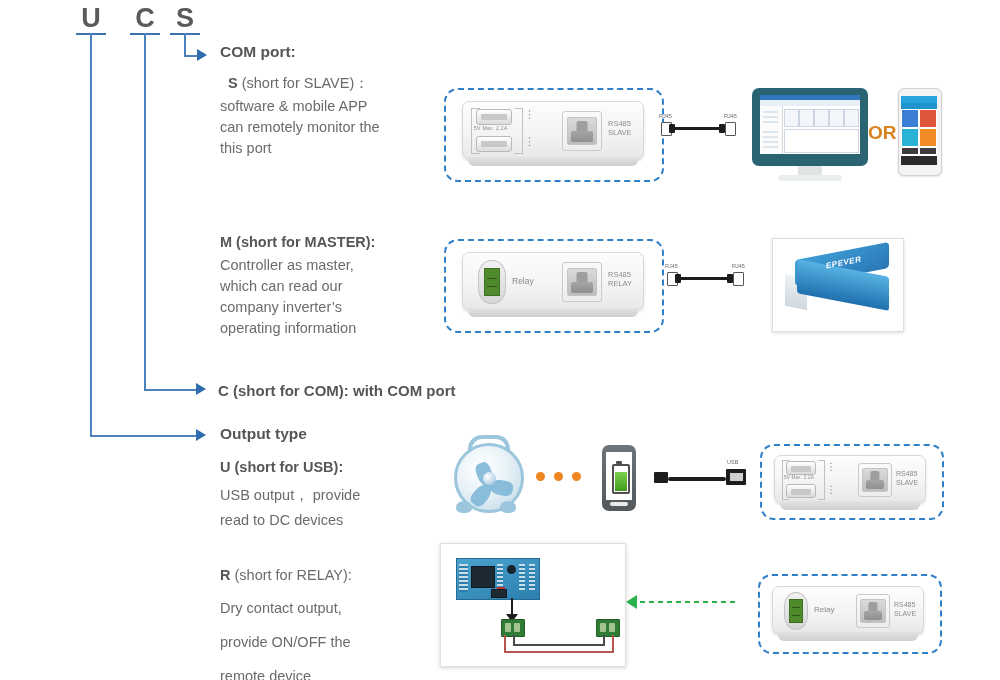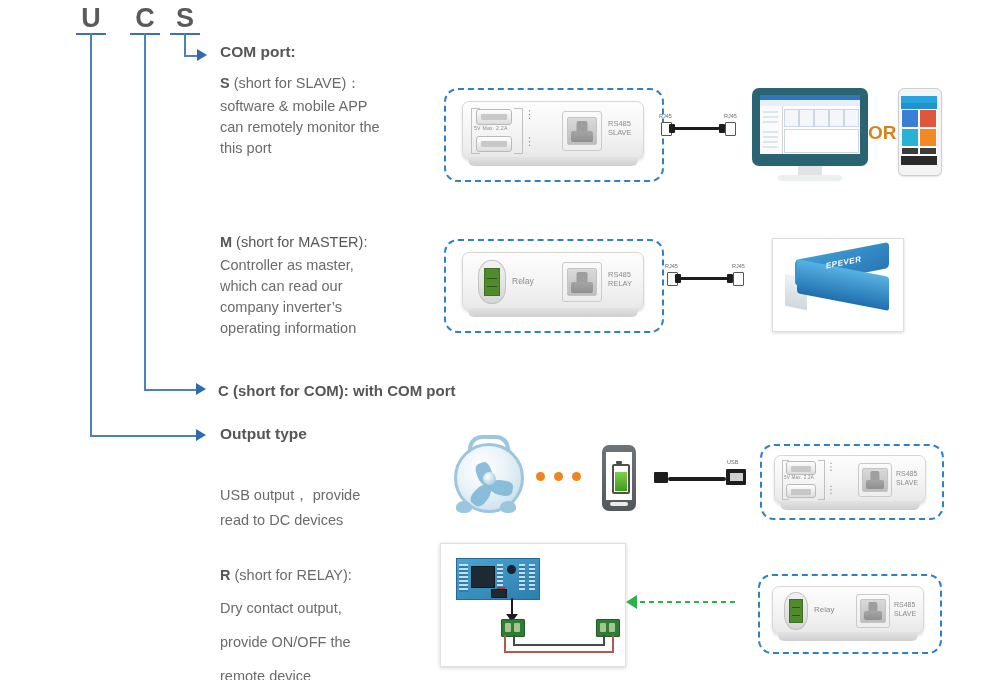--- a/index.html
+++ b/index.html
@@ -259,45 +259,48 @@
   <div class="abs arrow-head" style="left:196px;top:383px;"></div>
 
   <div class="abs code-letter" style="left:172px;top:4px;">S</div>
   <div class="abs code-underline" style="left:170px;top:33px;width:30px;"></div>
   <div class="abs vline" style="left:184px;top:33px;height:24px;"></div>
   <div class="abs hline" style="left:184px;top:55px;width:14px;"></div>
   <div class="abs arrow-head" style="left:197px;top:49px;"></div>
 
   <div class="abs t-bold" style="left:220px;top:43px;font-size:15.5px;">COM port:</div>
 
-  <div class="abs para" style="left:220px;top:72px;width:200px;">
+  <div class="abs para" style="left:228px;top:72px;width:200px;">
     <span class="t-bold">S </span><span class="t-norm">(short for SLAVE)：</span>
   </div>
   <div class="abs t-norm para" style="left:220px;top:96px;width:210px;">
     <div>software &amp; mobile APP</div>
     <div>can remotely monitor the</div>
     <div>this port</div>
   </div>
 
   <div class="abs para" style="left:220px;top:231px;width:210px;">
-    <span class="t-bold">M </span><span class="t-bold" style="font-weight:normal;">(short for MASTER):</span>
+    <span class="t-bold">M </span><span class="t-bold" style="font-weight:bold;">(short for MASTER):</span>
   </div>
   <div class="abs t-norm para" style="left:220px;top:255px;width:210px;">
     <div>Controller as master,</div>
     <div>which can read our</div>
     <div>company inverter’s</div>
     <div>operating information</div>
   </div>
 
   <div class="abs" style="left:218px;top:382px;">
     <span class="t-bold" style="font-size:15px;">C </span><span class="t-bold" style="font-size:15px;text-align:right;">(short for COM): with COM port</span>
   </div>
 
   <div class="abs t-bold" style="left:220px;top:425px;font-size:15.5px;">Output type</div>
 
+  <div class="abs para-wide" style="left:220px;top:454px;">
+    <span class="t-bold">U </span><span class="t-bold">(short for USB):</span>
+  </div>
   <div class="abs t-norm para-wide" style="left:220px;top:483px;width:215px;">
     <div>USB output， provide</div>
     <div>read to DC devices</div>
   </div>
 
   <div class="abs para-wide" style="left:220px;top:562px;">
     <span class="t-bold">R </span><span class="t-norm">(short for RELAY):</span>
   </div>
   <div class="abs t-norm para-wide" style="left:220px;top:591px;width:215px;line-height:34px;">
     <div>Dry contact output,</div>

